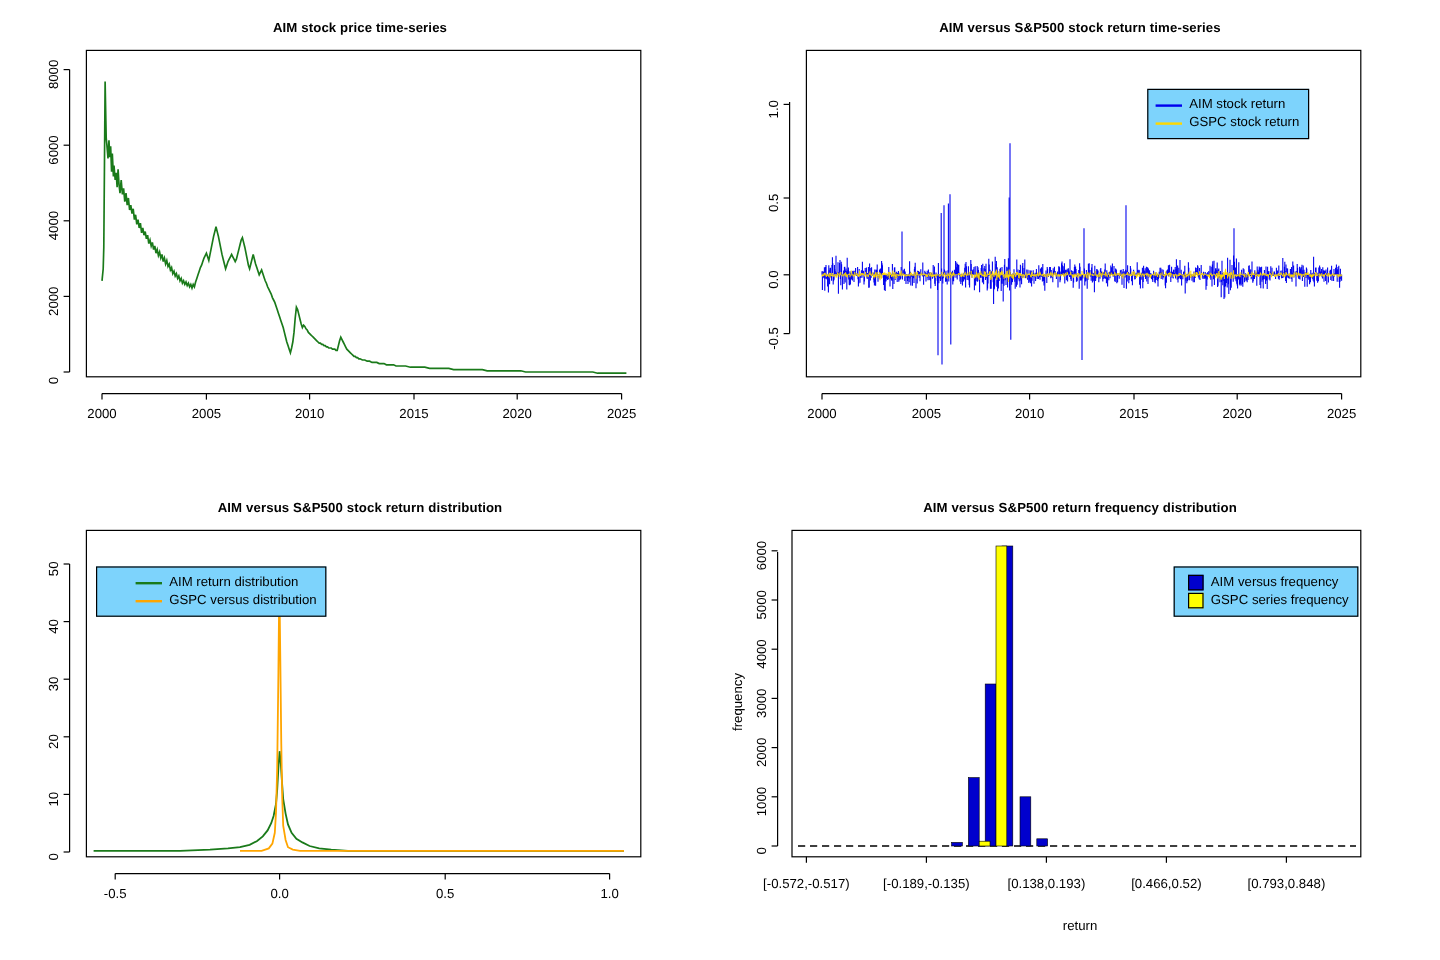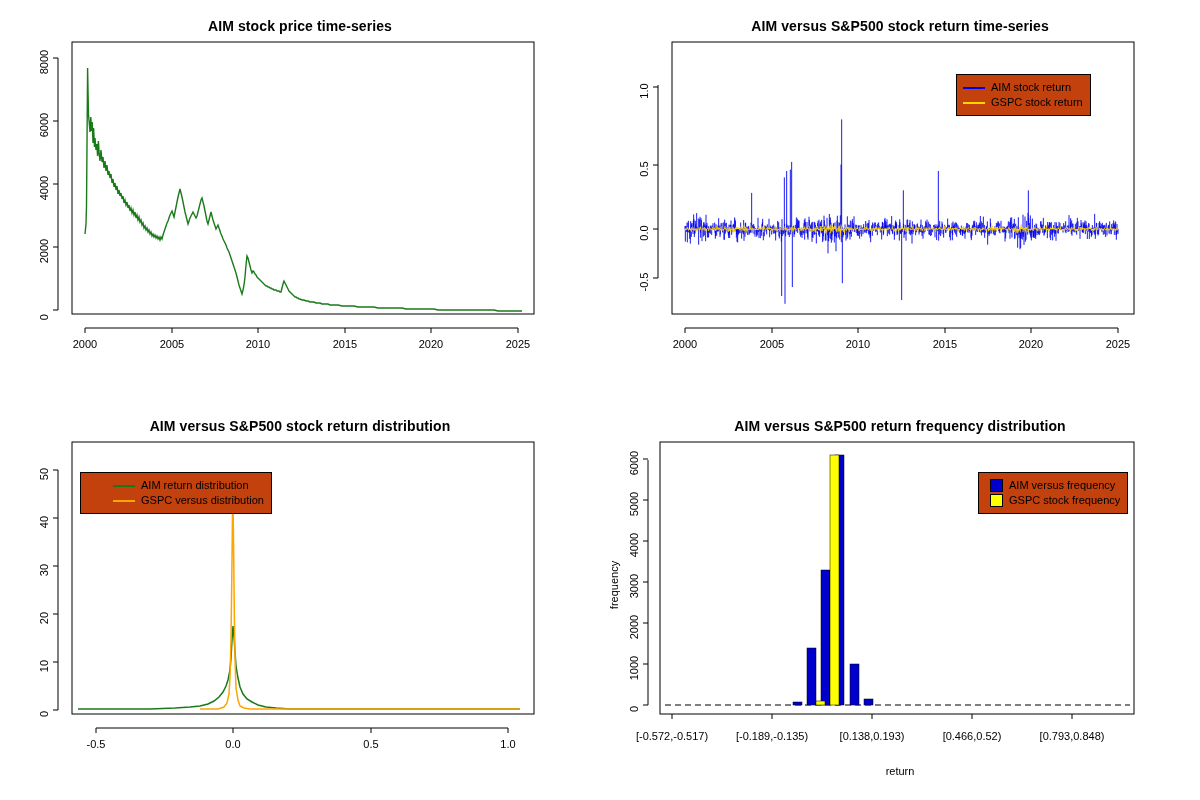--- a/index.html
+++ b/index.html
@@ -26,33 +26,33 @@
     width: 600px;
     height: 400px;
     box-sizing: border-box;
   }
   .panel-title {
     position: absolute;
     top: 18px;
     left: 0;
     width: 600px;
     text-align: center;
-    font-size: 14px;
+    font-size: 11px;
     font-weight: bold;
     letter-spacing: 0.1px;
   }
   .plot-svg {
     position: absolute;
     top: 0;
     left: 0;
   }
   .legend-box {
     position: absolute;
     border: 1px solid #000000;
-    background: #c2410c;
+    background: #7dd3fc;
     padding: 5px 7px 5px 6px;
     font-size: 11px;
     line-height: 15px;
     white-space: nowrap;
   }
   .legend-row {
     display: flex;
     align-items: center;
     height: 15px;
   }
@@ -2881,18 +2881,18 @@
         <rect x="216" y="301" width="9" height="4"></rect>
       </g>
     </svg>
     <div class="legend-box" style="top:72px; left:378px;">
       <div class="legend-row">
         <span class="legend-swatch" style="background:#0000cd;"></span>
         <span class="legend-label">AIM versus frequency</span>
       </div>
       <div class="legend-row">
         <span class="legend-swatch" style="background:#ffff00;"></span>
-        <span class="legend-label">GSPC stock frequency</span>
+        <span class="legend-label">GSPC series frequency</span>
       </div>
     </div>
   </div>
 
 </div>
 
 </body></html>

